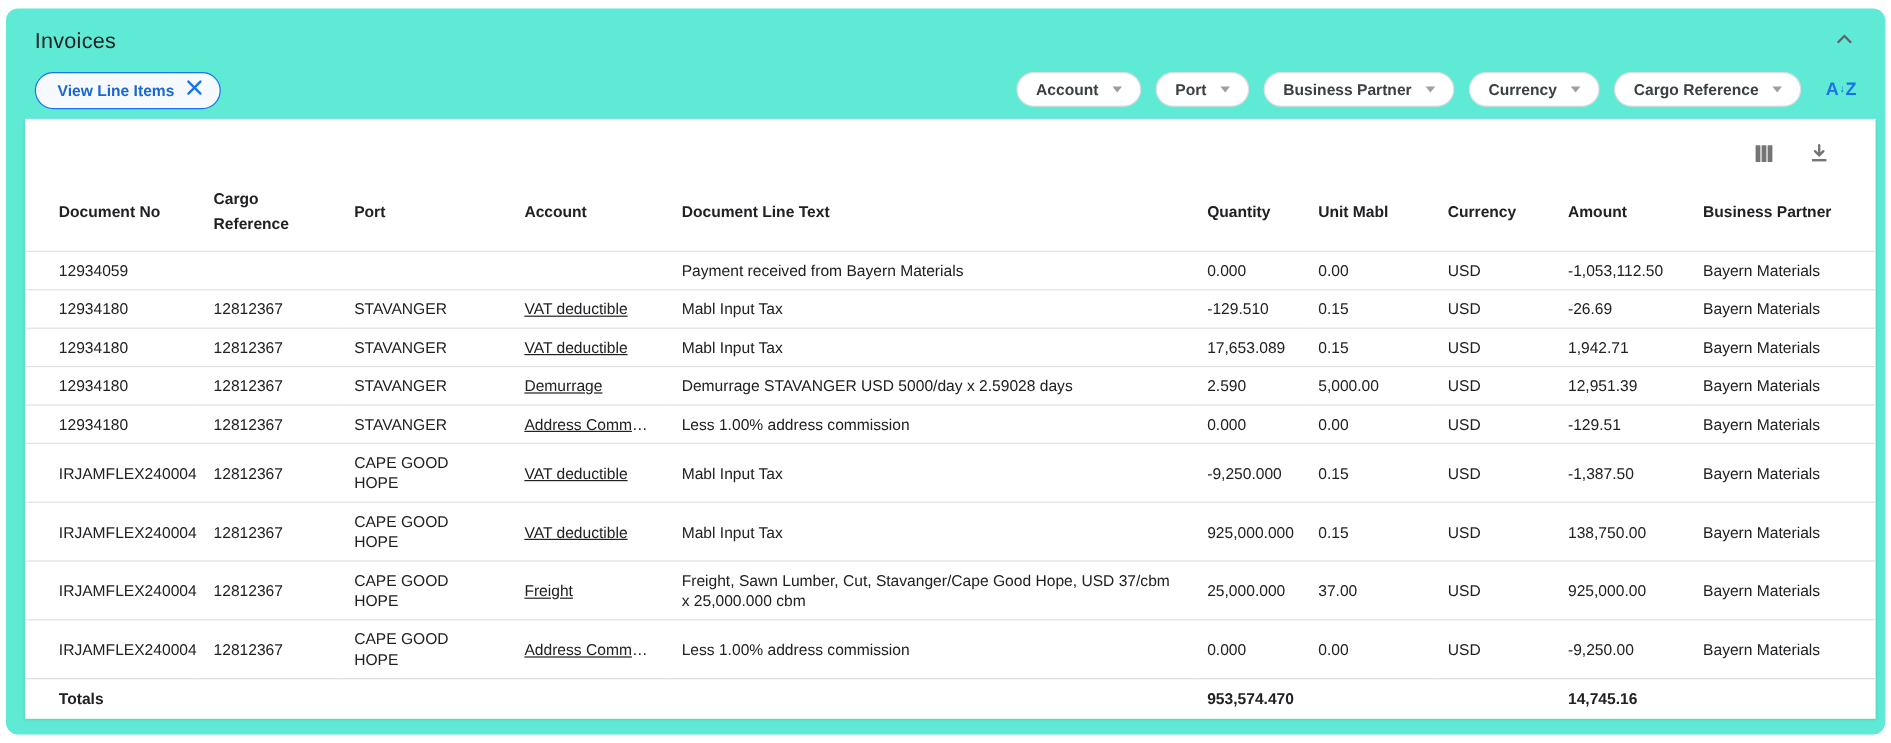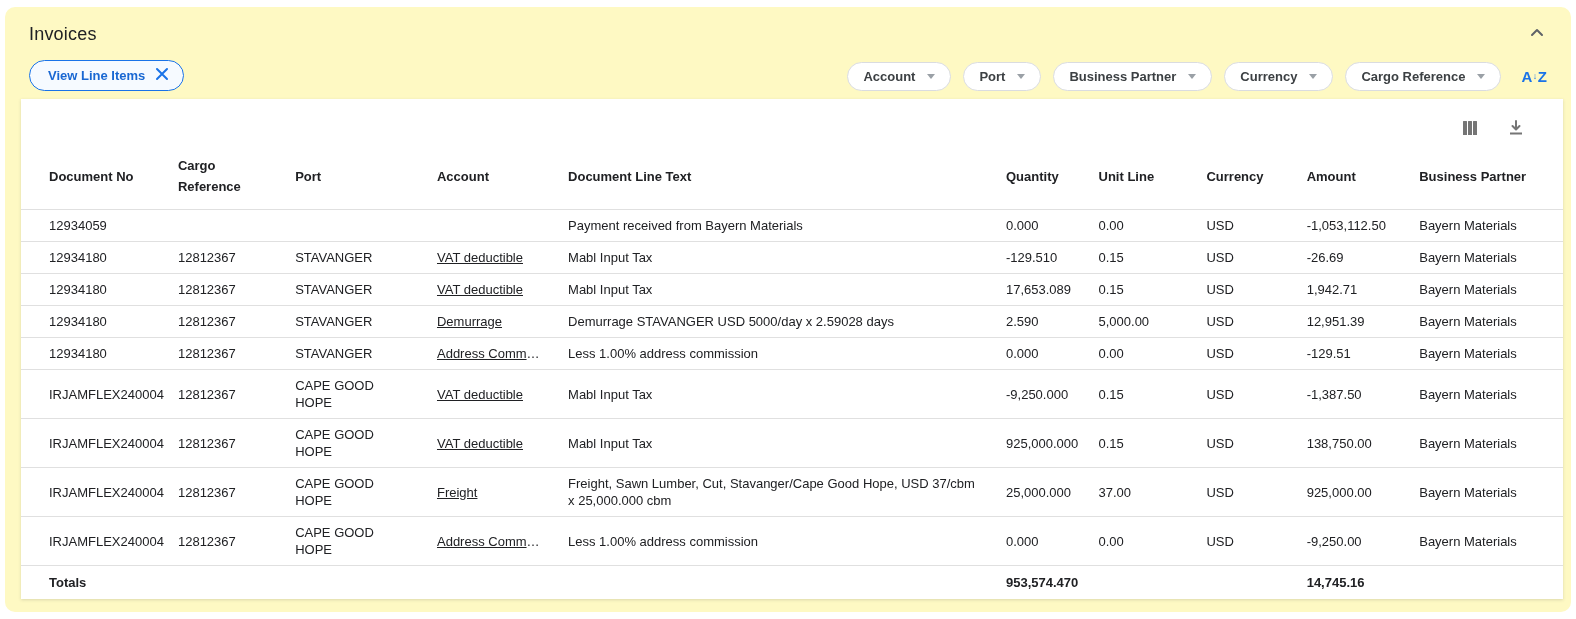--- a/index.html
+++ b/index.html
@@ -1,27 +1,27 @@
 <!DOCTYPE html>
 <html><head>
 <meta charset="utf-8">
 <style>
   * { margin: 0; padding: 0; box-sizing: border-box; }
   html, body { width: 1576px; height: 619px; background: #ffffff; overflow: hidden;
     font-family: "Liberation Sans", "DejaVu Sans", sans-serif; }
 
-  .panel { margin: 7px 5px; height: 605px; background: #fef9c3; border-radius: 10px;
+  .panel { margin: 7px 5px; height: 605px; background: #5eead4; border-radius: 10px;
     position: relative; overflow: hidden; }
 
   .panel-header { display: flex; justify-content: space-between; align-items: center;
     padding: 14px 22px 0 24px; }
   .panel-title { font-size: 18px; color: #202124; font-weight: 400; letter-spacing: .2px; }
   .collapse-btn { background: none; border: none; cursor: pointer; padding: 4px; display: flex; }
 
-  .chip-row { display: flex; justify-content: space-between; align-items: flex-end;
+  .chip-row { display: flex; justify-content: space-between; align-items: flex-start;
     padding: 12px 24px 0 24px; }
   .chip { display: inline-flex; align-items: center; gap: 10px; height: 31px;
     padding: 0 14px 0 18px; border: 1.5px solid #1a73e8; border-radius: 16px;
     background: #f6faff; cursor: pointer; }
   .chip-label { color: #1967d2; font-size: 13px; font-weight: 700; }
 
   .filters { display: flex; align-items: center; gap: 12px; }
   .pill { display: inline-flex; align-items: center; gap: 12px; height: 29px;
     padding: 0 15px; background: #ffffff; border: 1px solid #dadce0; border-radius: 15px;
     cursor: pointer; }
@@ -146,21 +146,21 @@
           <col class="c-bp">
       </colgroup>
       <thead>
         <tr>
             <th>Document No</th>
             <th>Cargo Reference</th>
             <th>Port</th>
             <th>Account</th>
             <th>Document Line Text</th>
             <th class="num">Quantity</th>
-            <th class="num">Unit Line</th>
+            <th class="num">Unit Mabl</th>
             <th>Currency</th>
             <th class="num">Amount</th>
             <th>Business Partner</th>
           </tr>
       </thead>
       <tbody>
           <tr>
             <td>12934059</td>
             <td></td>
             <td></td>

